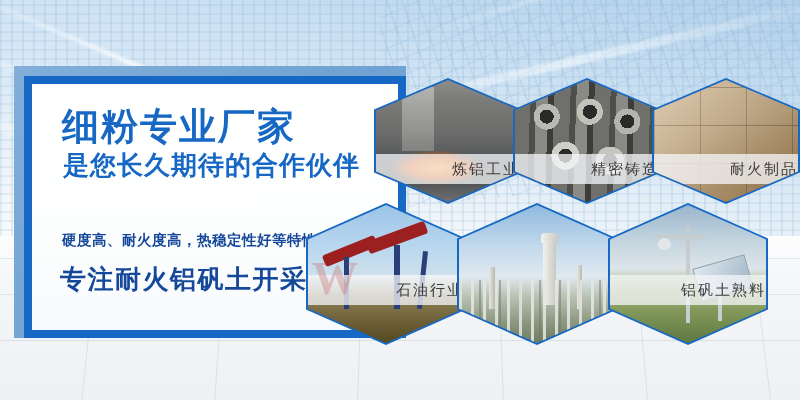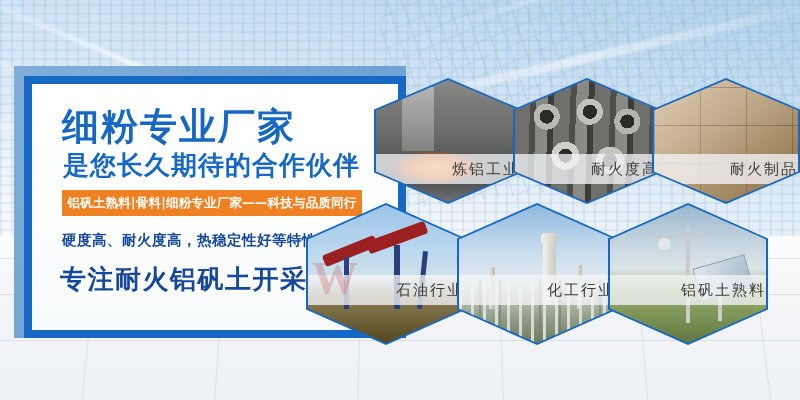--- a/index.html
+++ b/index.html
@@ -160,40 +160,37 @@
       <div class="fl fv" style="left:760px;transform:rotate(-7deg)"></div>
     </div>
   </div>
 
   <div class="frame-outer"></div>
   <div class="frame-inner-border"></div>
   <div class="frame-face"></div>
 
   <div class="h1">细粉专业厂家</div>
   <div class="h2">是您长久期待的合作伙伴</div>
-  <div class="ribbon">
-    <span>铝矾土熟料|骨料|细粉专业厂家——科技与品质同行</span>
-  </div>
   <div class="h3">硬度高、耐火度高，热稳定性好等特性</div>
   <div class="h4">专注耐火铝矾土开采加工</div>
 
   <div class="hex hex-border" style="left:374px;top:78px;width:148px;height:126px;">
     <div class="hex-img">
       <div class="ph-smelting"></div>
       <div class="hex-label" style="top:74px">
         <span>炼铝工业</span>
       </div>
     </div>
   </div>
 
   <div class="hex hex-border" style="left:513px;top:78px;width:148px;height:126px;">
     <div class="hex-img">
       <div class="ph-casting"></div>
       <div class="hex-label" style="top:74px">
-        <span>耐火度高</span>
+        <span>精密铸造</span>
       </div>
     </div>
   </div>
 
   <div class="hex hex-border" style="left:306px;top:203px;width:160px;height:142px;">
     <div class="hex-img">
       <div class="ph-oil">
         <div class="pj" style="left:14px;top:40px;width:56px;height:12px;transform:rotate(-22deg)"></div>
         <div class="pjb" style="left:36px;top:52px;width:5px;height:52px"></div>
         <div class="pj" style="left:58px;top:26px;width:62px;height:13px;transform:rotate(-20deg)"></div>
@@ -216,23 +213,20 @@
   </div>
 
   <div class="hex hex-border" style="left:457px;top:203px;width:160px;height:142px;">
     <div class="hex-img">
       <div class="ph-chem">
         <div class="chimney" style="left:84px;top:36px;width:13px;height:64px"></div>
         <div class="chimney" style="left:82px;top:28px;width:17px;height:10px;border-radius:4px 4px 0 0"></div>
         <div class="tower" style="left:30px;top:62px;width:6px;height:42px"></div>
         <div class="tower" style="left:118px;top:60px;width:5px;height:44px"></div>
       </div>
-      <div class="hex-label" style="top:70px">
-        <span>化工行业</span>
-      </div>
     </div>
   </div>
 
   <div class="hex hex-border" style="left:608px;top:203px;width:160px;height:142px;">
     <div class="hex-img">
       <div class="ph-comm">
         <div class="pole" style="left:76px;top:22px;width:4px;height:96px"></div>
         <div class="pole" style="left:44px;top:30px;width:52px;height:3px"></div>
         <div class="cam" style="left:48px;top:33px;width:13px;height:12px"></div>
         <div class="panel" style="left:86px;top:56px;width:52px;height:32px"></div>

